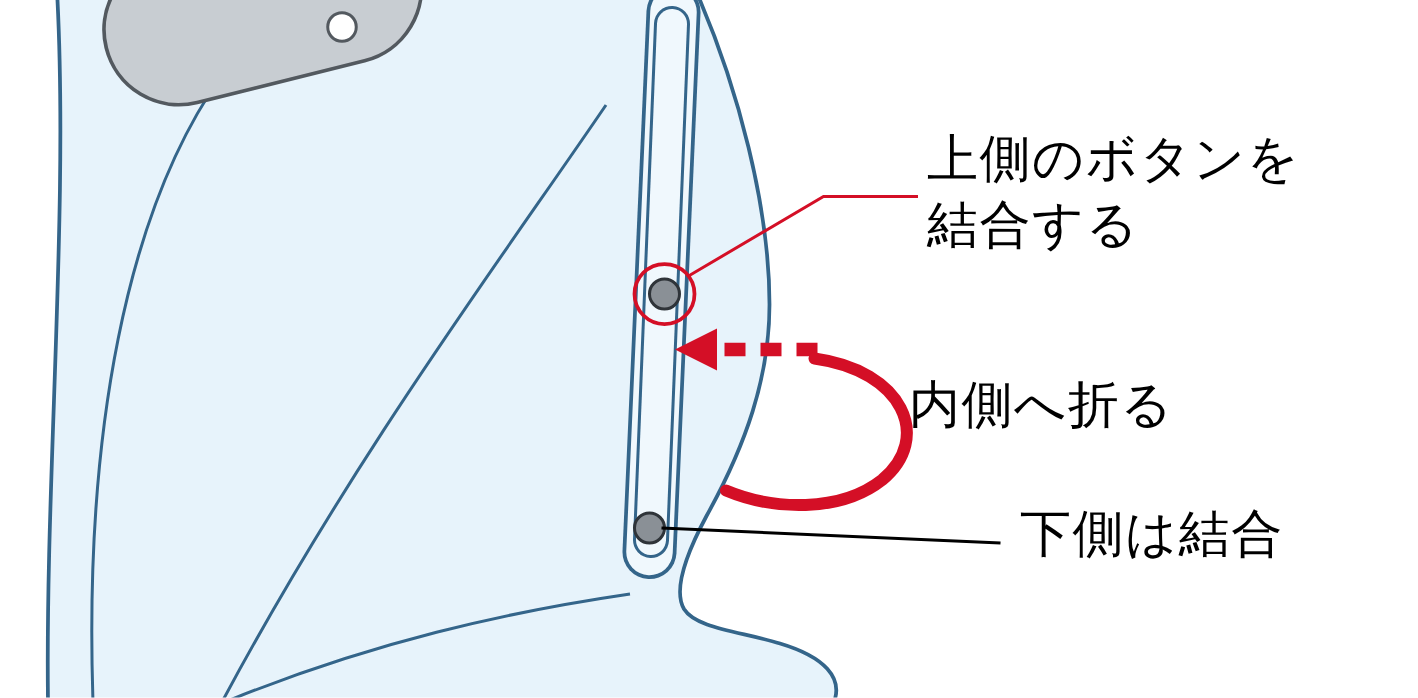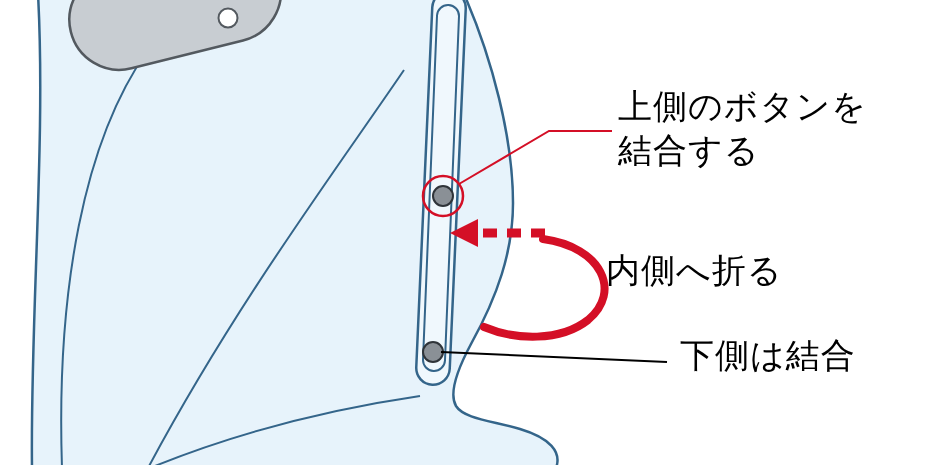--- a/index.html
+++ b/index.html
@@ -85,17 +85,17 @@
 
   <div class="ann" style="left:618px;top:84px;">
     <span>上側のボタンを</span>
     <span>結合する</span>
   </div>
 
   <div class="ann" style="left:606px;top:248px;">
     <span>内側へ折る</span>
   </div>
 
-  <div class="ann" style="left:680px;top:334px;font-family:Liberation Serif, serif;">
+  <div class="ann" style="left:680px;top:334px;">
     <span>下側は結合</span>
   </div>
 
 </div>
 
 </body></html>

